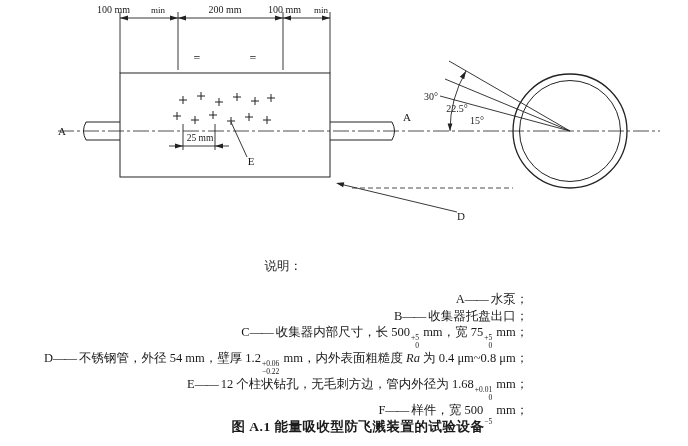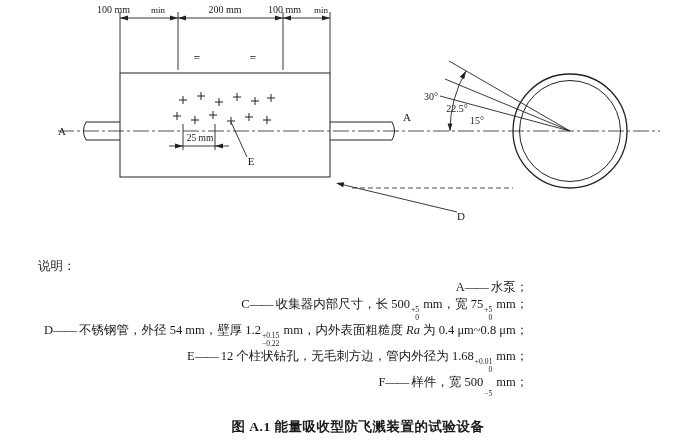--- a/index.html
+++ b/index.html
@@ -2,21 +2,21 @@
 <html><head>
 <meta charset="utf-8">
 <style>
   html,body{margin:0;padding:0;background:#ffffff;}
   body{width:688px;height:446px;font-family:"Liberation Serif","DejaVu Serif",serif;color:#1a1a1a;}
   .page{position:relative;width:688px;height:446px;background:#fff;overflow:hidden;padding-left:28px;}
   svg{position:absolute;left:0;top:0;}
   svg text{font-family:"Liberation Serif","DejaVu Serif",serif;fill:#1a1a1a;}
   .legend{position:absolute;left:38px;top:258px;font-size:12.5px;line-height:16.8px;}
   .legend-row{white-space:nowrap;text-align:right;}
-  .legend-title{margin-bottom:4px;}
+  .legend-title{margin-bottom:16px;text-align:center;}
   .key{display:inline-block;min-width:15px;}
   .dash{letter-spacing:-1px;margin-right:3px;}
   .tol{display:inline-flex;flex-direction:column;justify-content:center;vertical-align:-4px;line-height:1;font-size:7.5px;margin:0 1px;}
   .tol span{display:block;height:8px;}
   .caption{position:absolute;left:0;right:0;top:418px;text-align:center;font-weight:bold;font-size:13.5px;letter-spacing:0.5px;}
 </style>
 </head>
 <body>
 
 <div class="page">
@@ -126,29 +126,30 @@
       </g>
       <text x="461" y="220" font-size="11" text-anchor="middle" stroke="none" fill="#1a1a1a">D</text>
 
     </g>
   </svg>
 
   <div class="legend">
     <div class="legend-title">说明：</div>
     <div id="legend-items">
         <div class="legend-row"><span class="key">A</span><span class="dash">——</span>水泵；</div>
+        <div class="legend-row"><span class="key">B</span><span class="dash">——</span>收集器托盘出口；</div>
         <div class="legend-row"><span class="key">C</span><span class="dash">——</span>收集器内部尺寸，长 500<span class="tol">
             <span>+5</span>
             <span>0</span>
           </span> mm，宽 75<span class="tol">
             <span>+5</span>
             <span>0</span>
           </span> mm；</div>
         <div class="legend-row"><span class="key">D</span><span class="dash">——</span>不锈钢管，外径 54 mm，壁厚 1.2<span class="tol">
-            <span>+0.15</span>
+            <span>+0.06</span>
             <span>−0.22</span>
           </span> mm，内外表面粗糙度 <i>Ra</i> 为 0.4 μm~0.8 μm；</div>
         <div class="legend-row"><span class="key">E</span><span class="dash">——</span>12 个柱状钻孔，无毛刺方边，管内外径为 1.68<span class="tol">
             <span>+0.01</span>
             <span>0</span>
           </span> mm；</div>
         <div class="legend-row"><span class="key">F</span><span class="dash">——</span>样件，宽 500<span class="tol">
             <span></span>
             <span>−5</span>
           </span> mm；</div>

